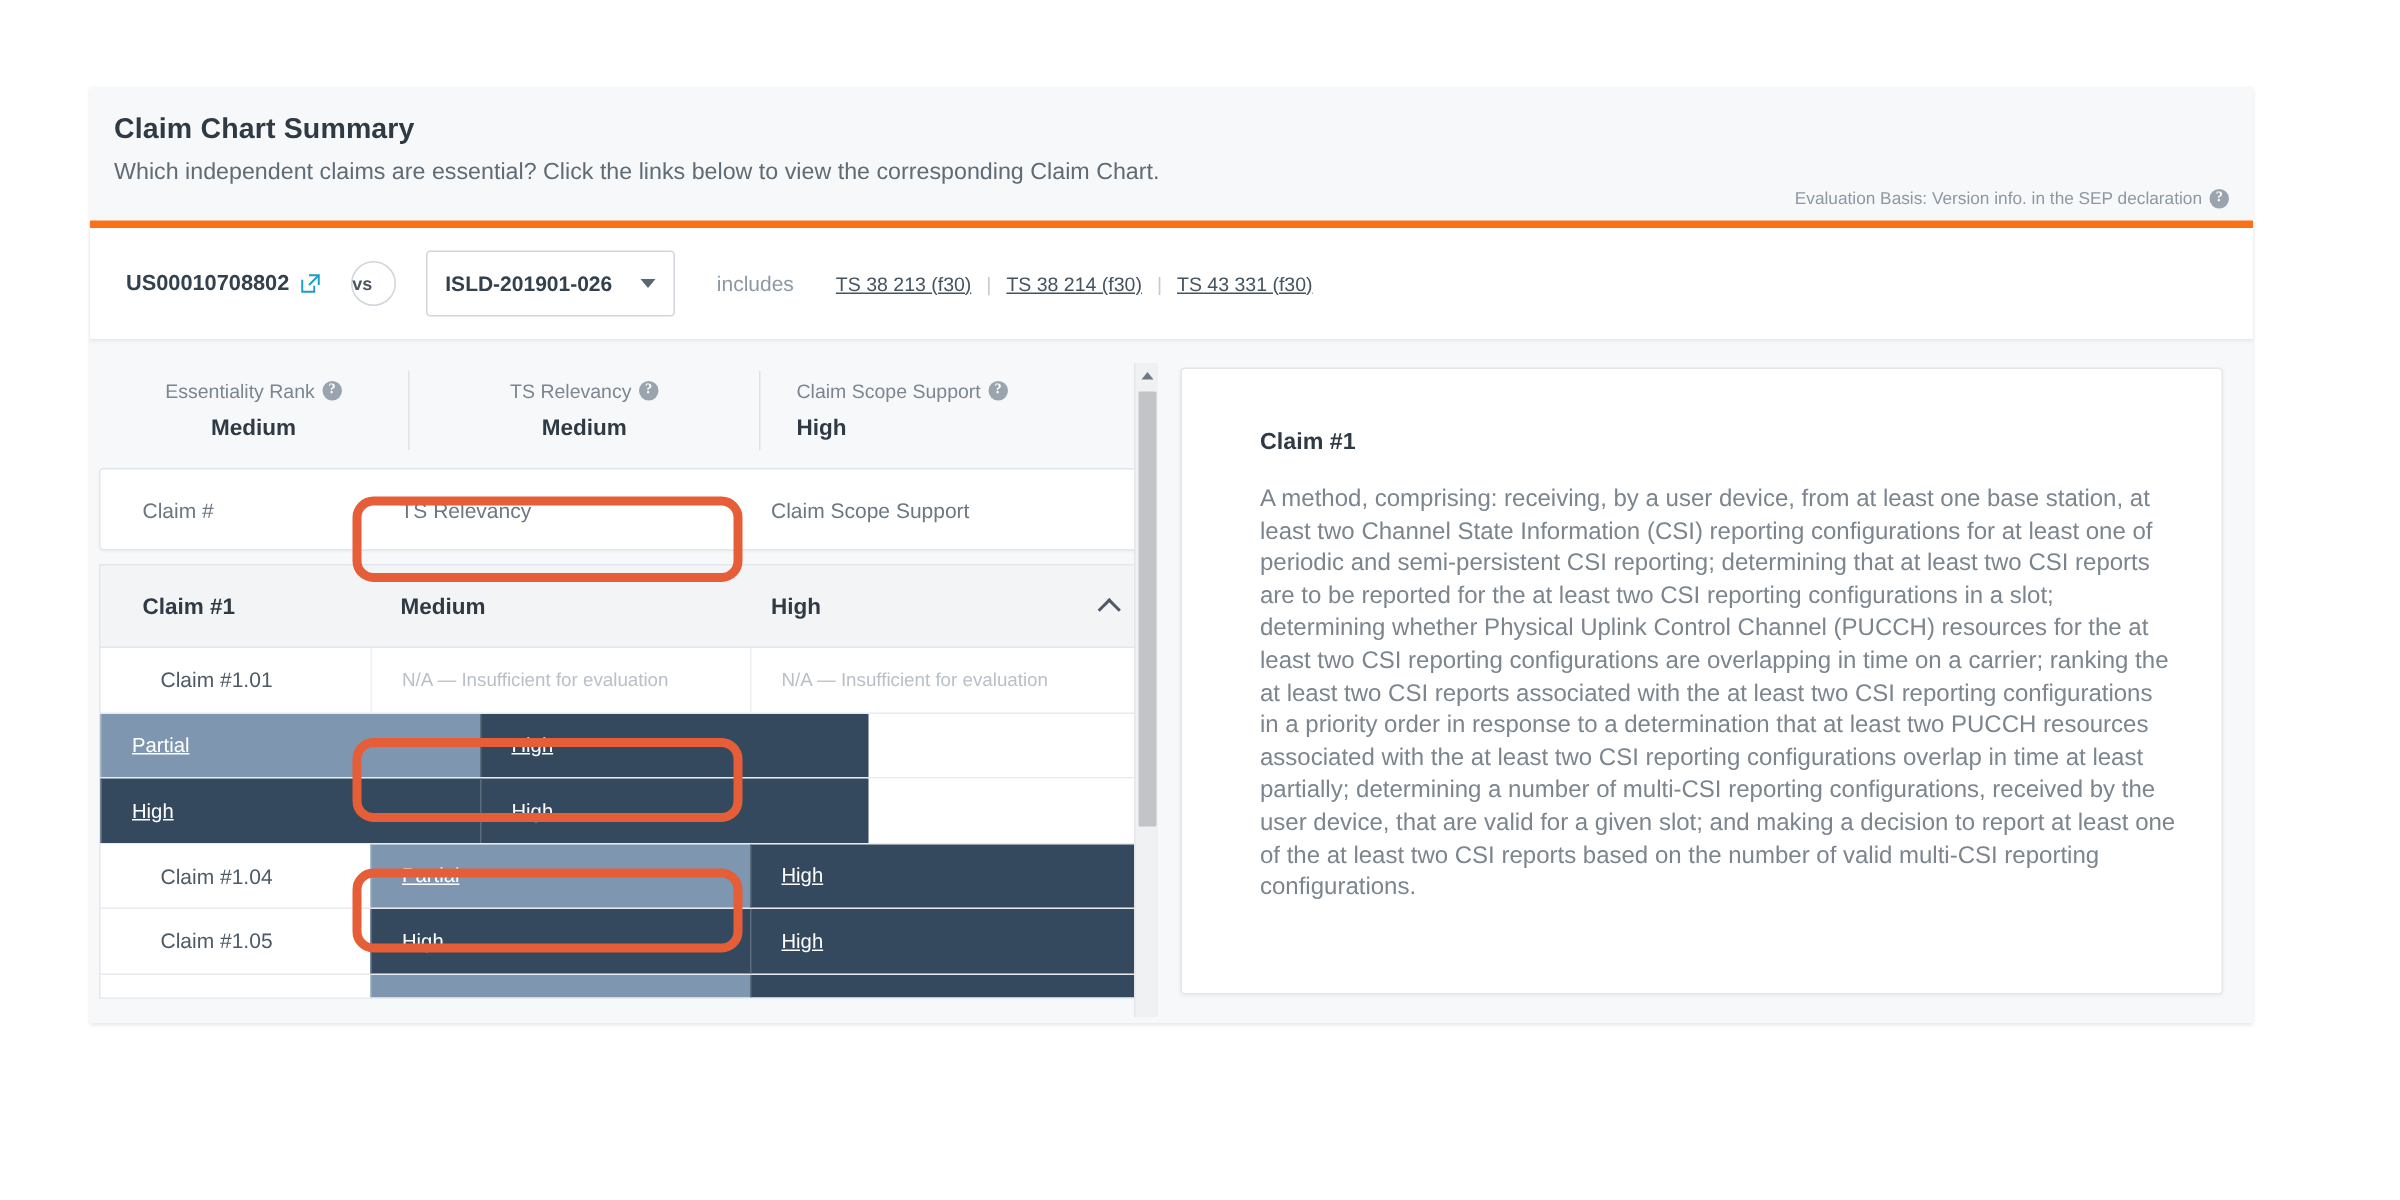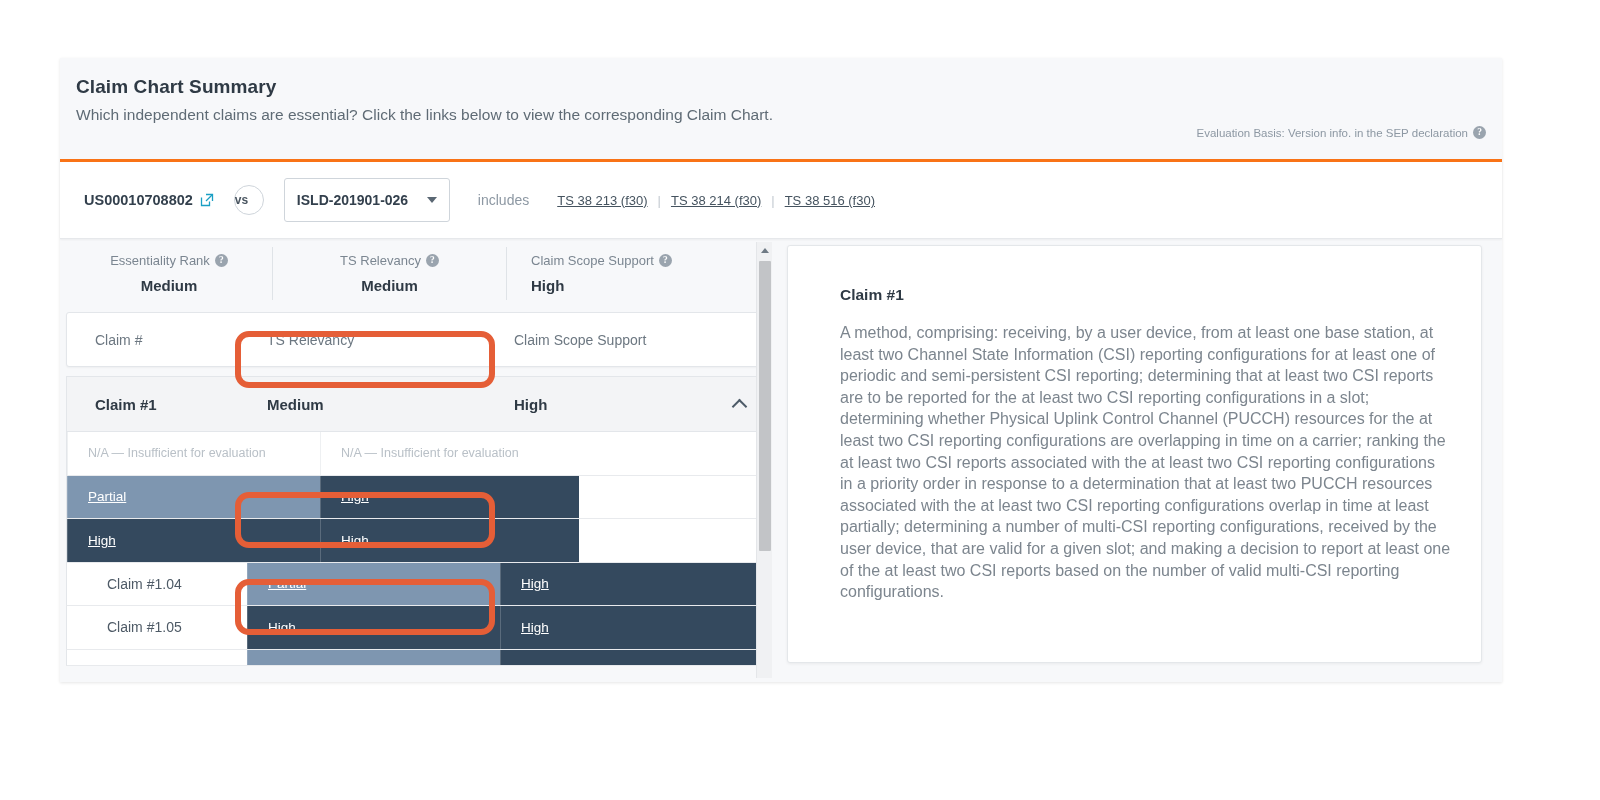--- a/index.html
+++ b/index.html
@@ -39,24 +39,24 @@
     display: inline-flex; align-items: center; justify-content: center;
     width: 13px; height: 13px; border-radius: 50%;
     background: #9aa4ae; color: #fff;
     font-size: 9.5px; font-weight: bold; line-height: 1;
     font-family: "Liberation Serif", serif;
     flex: 0 0 auto;
   }
 
   
   #compare-bar {
-    position: absolute; left: 0; top: 101px;
+    position: absolute; left: 0; top: 89px;
     width: 1442px; height: 80px;
     background: #ffffff;
-    border-top: 3px solid #f97316;
+    border-top: 5px solid #f97316;
     border-bottom: 1px solid #e6e8eb;
     display: flex; align-items: center;
     padding-left: 24px;
     box-shadow: 0 1px 2px rgba(0,0,0,0.05);
   }
   #patent-id {
     font-size: 14.5px; font-weight: bold; color: #33404d;
     display: flex; align-items: center; gap: 7px;
   }
   .ext-link-icon { display:inline-block; width:14px; height:14px; }
@@ -287,21 +287,21 @@
       <span class="caret-down"></span>
     </div>
 
     <div id="includes-label">includes</div>
 
     <div id="ts-links">
       <span class="ts-link">TS 38 213 (f30)</span>
       <span class="ts-sep">|</span>
       <span class="ts-link">TS 38 214 (f30)</span>
       <span class="ts-sep">|</span>
-      <span class="ts-link">TS 38 516 (f30)</span>
+      <span class="ts-link">TS 43 331 (f30)</span>
     </div>
   </div>
 
   <div id="body-split">
 
     <div id="table-panel">
 
       <div id="rank-header">
         <div class="rank-cell c1">
           <div class="lbl">
@@ -339,20 +339,21 @@
         <div class="grp g2">Medium</div>
         <div class="grp g3">High</div>
         <div id="chevron-up-cell">
           <span class="chev-up"></span>
         </div>
       </div>
 
       <div id="rows">
 
         <div class="row">
+          <div class="cell-claim">Claim #1.01</div>
           <div class="cell-val na">N/A — Insufficient for evaluation</div>
           <div class="cell-val wide3 na">N/A — Insufficient for evaluation</div>
         </div>
 
         <div class="row">
           <div class="cell-val partial">
             <a>Partial</a>
           </div>
           <div class="cell-val wide3 high">
             <a>High</a>

